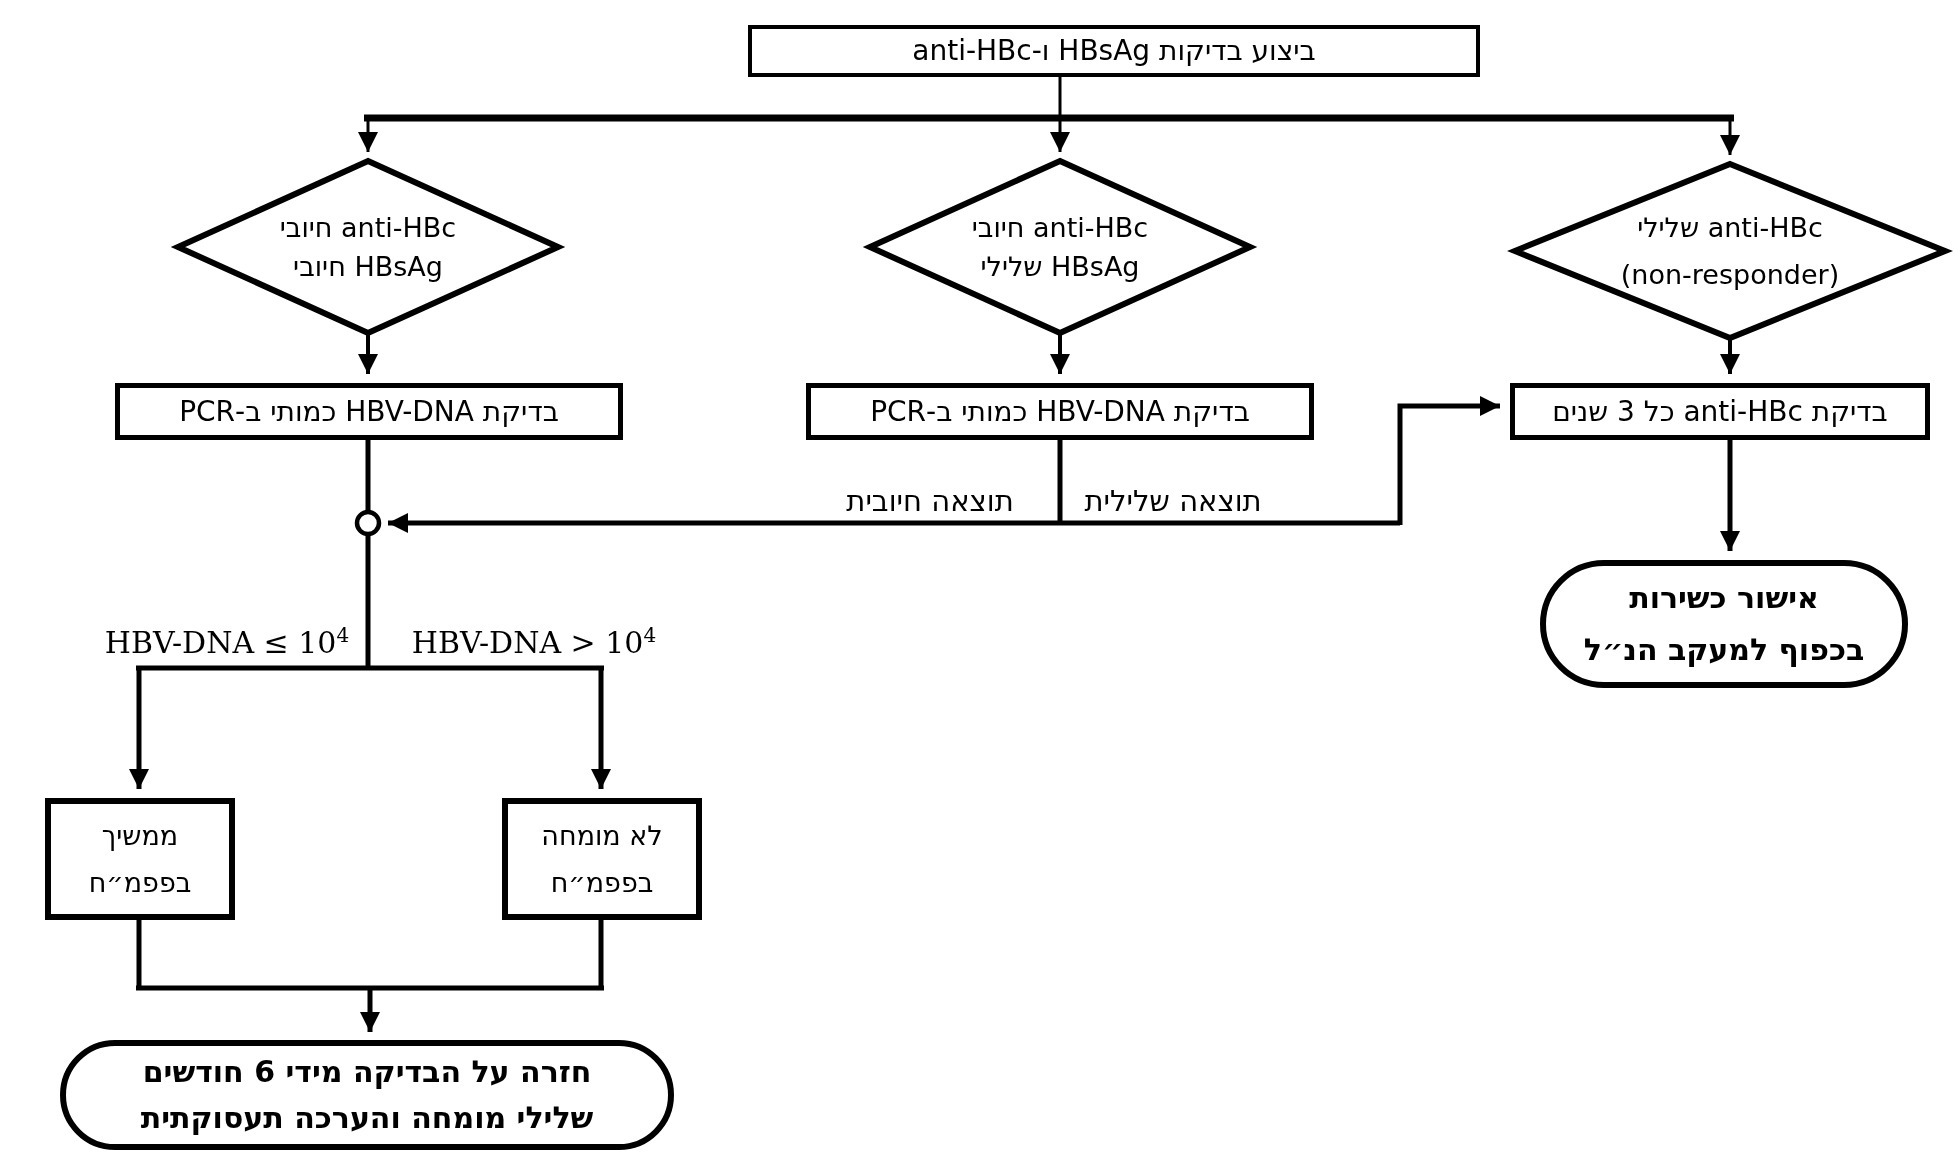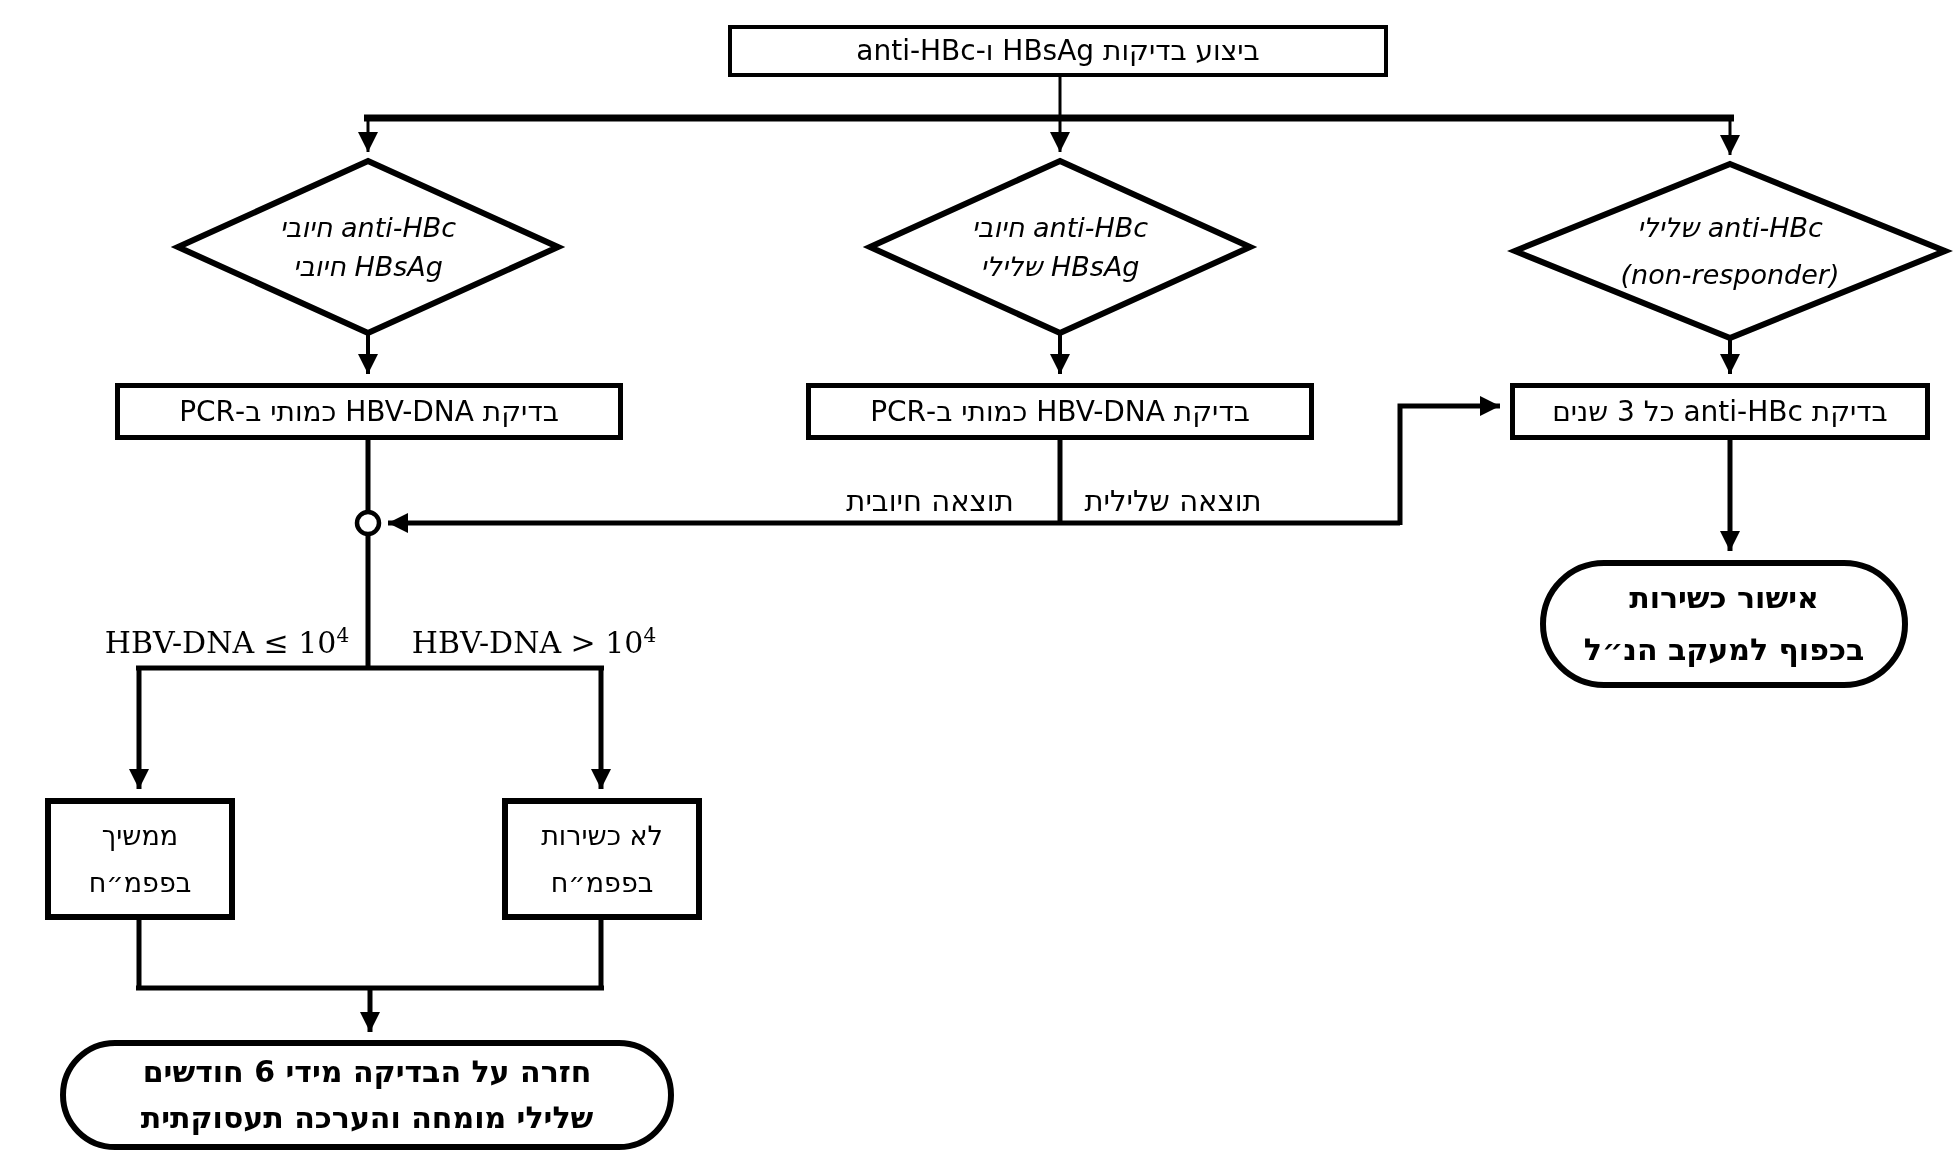--- a/index.html
+++ b/index.html
@@ -15,21 +15,21 @@
   .node{
     position:absolute;
     display:flex;flex-direction:column;align-items:center;justify-content:center;
     text-align:center;
     box-sizing:border-box;
     background:#ffffff;
     line-height:1.4;
   }
   .rect-node{border:5px solid #000;font-size:28px;}
   .title-node{border:4px solid #000;font-size:28px;}
-  .diamond-label{background:transparent;font-size:27px;line-height:1.45;font-style:italic;}
+  .diamond-label{background:transparent;font-size:27px;line-height:1.45;}
   .small-box{border:6px solid #000;font-size:27px;line-height:1.75;}
   .stadium{border:6px solid #000;font-weight:bold;font-size:30px;line-height:1.55;}
   .edge-label{
     position:absolute;display:flex;align-items:center;justify-content:center;
     text-align:center;background:transparent;font-size:29px;
   }
   .serif-label{
     font-family:"DejaVu Serif","Liberation Serif",serif;
     font-size:30px;
   }
@@ -77,21 +77,21 @@
     <line x1="136" y1="668" x2="604" y2="668" stroke="#000" stroke-width="5"></line>
     <line x1="139" y1="666" x2="139" y2="789" stroke="#000" stroke-width="5" marker-end="url(#arw)"></line>
     <line x1="601" y1="666" x2="601" y2="789" stroke="#000" stroke-width="5" marker-end="url(#arw)"></line>
 
     <line x1="139" y1="920" x2="139" y2="990" stroke="#000" stroke-width="5"></line>
     <line x1="601" y1="920" x2="601" y2="990" stroke="#000" stroke-width="5"></line>
     <line x1="136" y1="988" x2="604" y2="988" stroke="#000" stroke-width="5"></line>
     <line x1="370" y1="988" x2="370" y2="1032" stroke="#000" stroke-width="5" marker-end="url(#arw)"></line>
   </svg>
 
-  <div class="node title-node rtl" style="left:728px;top:25px;width:660px;height:52px;">
+  <div class="node title-node rtl" style="left:748px;top:25px;width:732px;height:52px;">
     <span>ביצוע בדיקות HBsAg ו-anti-HBc</span>
   </div>
 
   <div class="node diamond-label rtl" style="left:218px;top:202px;width:300px;height:90px;">
     <span>anti-HBc חיובי</span>
     <span>HBsAg חיובי</span>
   </div>
   <div class="node diamond-label rtl" style="left:910px;top:202px;width:300px;height:90px;">
     <span>anti-HBc חיובי</span>
     <span>HBsAg שלילי</span>
@@ -123,21 +123,21 @@
   </div>
   <div class="edge-label serif-label" dir="ltr" style="left:408px;top:618px;width:252px;height:46px;">
     <span><span>HBV-DNA &gt; 10</span><sup>4</sup></span>
   </div>
 
   <div class="node small-box rtl" style="left:45px;top:798px;width:190px;height:122px;">
     <span>ממשיך</span>
     <span>בפפמ״ח</span>
   </div>
   <div class="node small-box rtl" style="left:502px;top:798px;width:200px;height:122px;">
-    <span>לא כשירות</span>
+    <span>לא מומחה</span>
     <span>בפפמ״ח</span>
   </div>
 
   <div class="node stadium rtl" style="left:1540px;top:560px;width:368px;height:128px;border-radius:66px;gap:6px;">
     <span>אישור כשירות</span>
     <span>בכפוף למעקב הנ״ל</span>
   </div>
   <div class="node stadium rtl" style="left:60px;top:1040px;width:614px;height:110px;border-radius:56px;">
     <span>חזרה על הבדיקה מידי 6 חודשים</span>
     <span>שלילי מומחה והערכה תעסוקתית</span>

